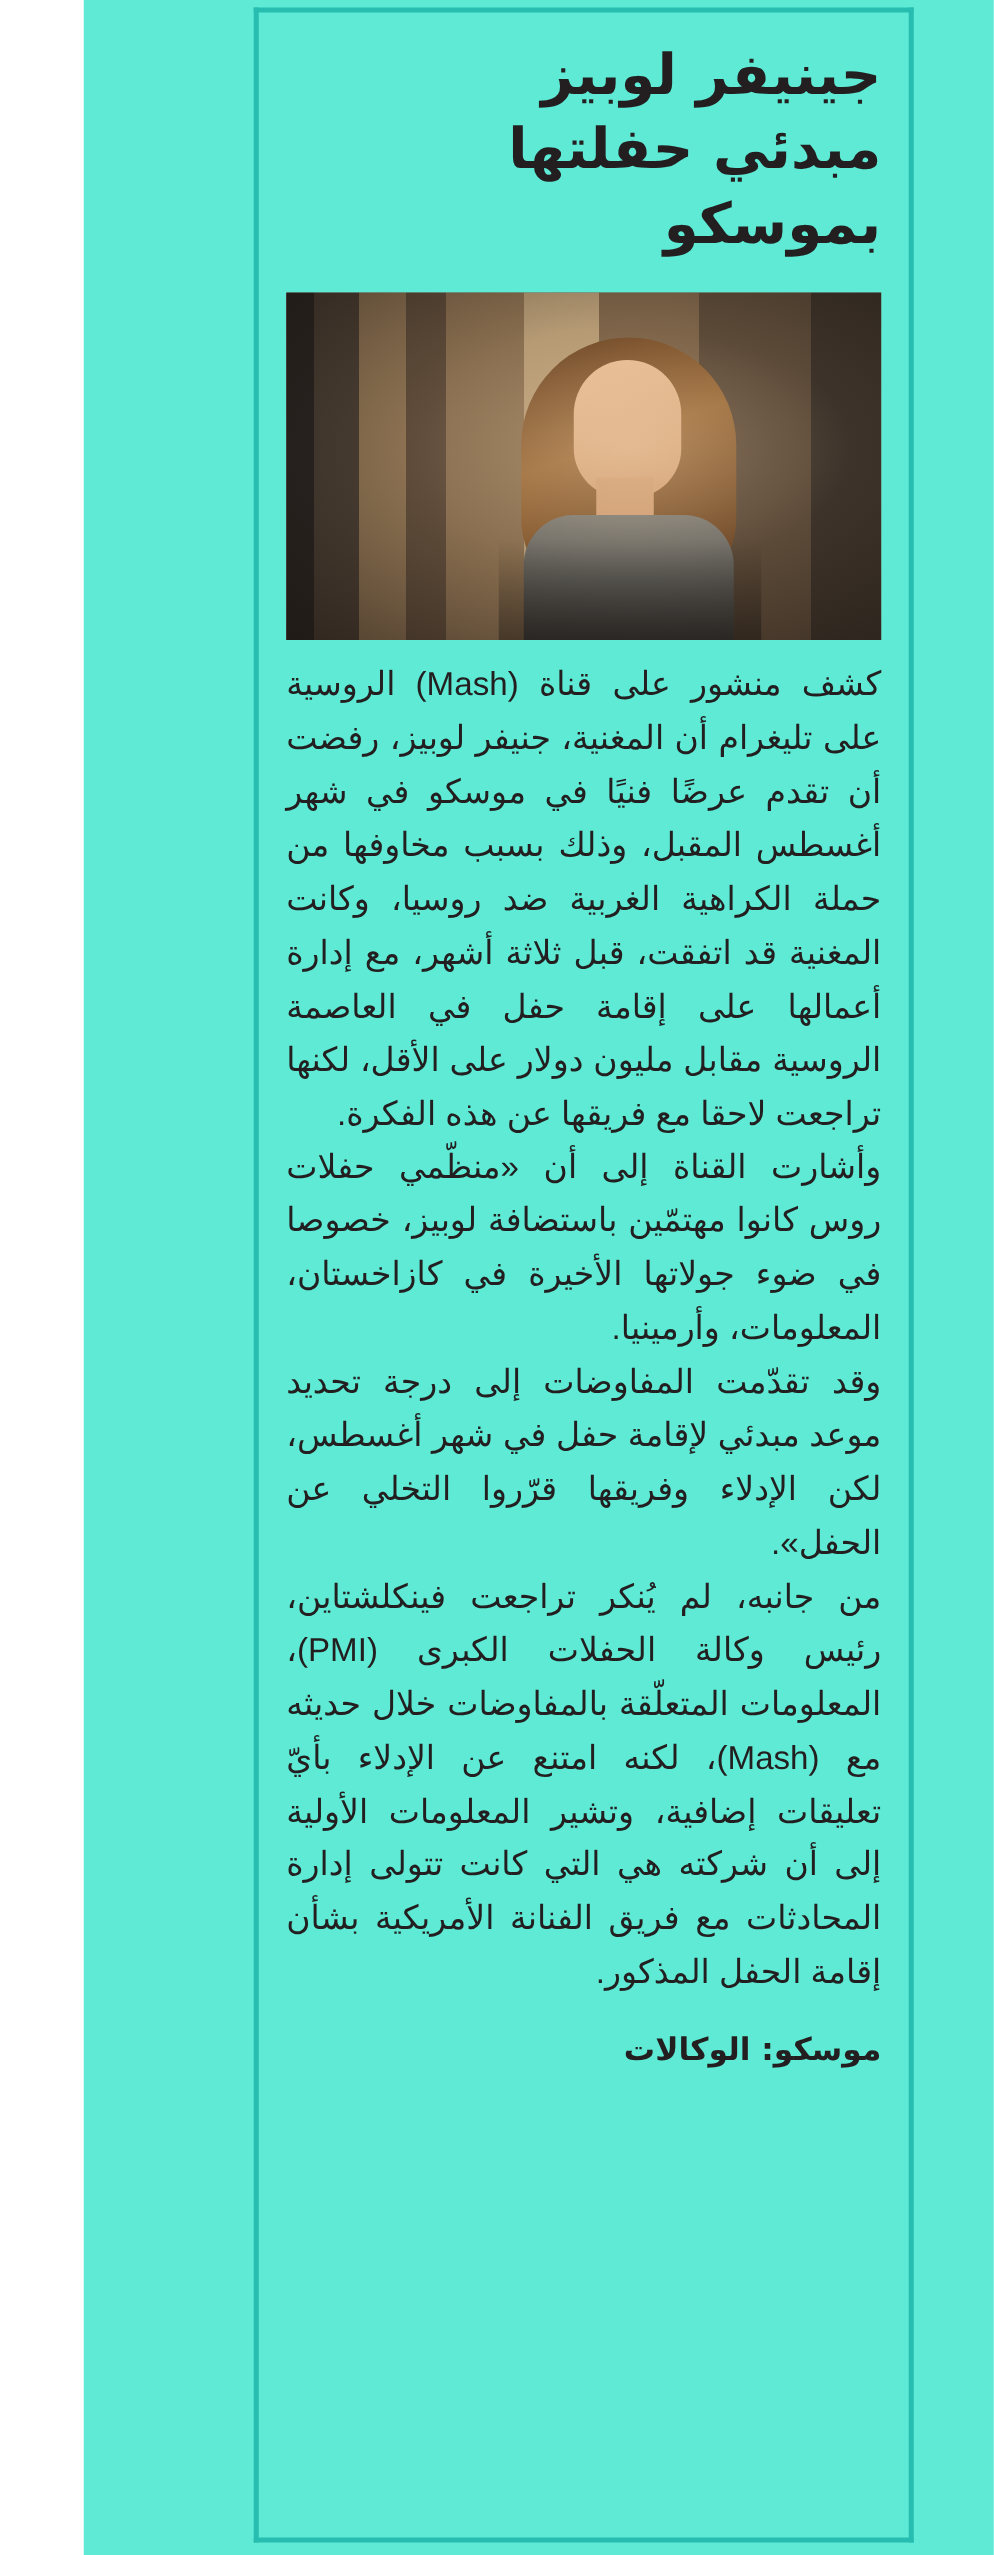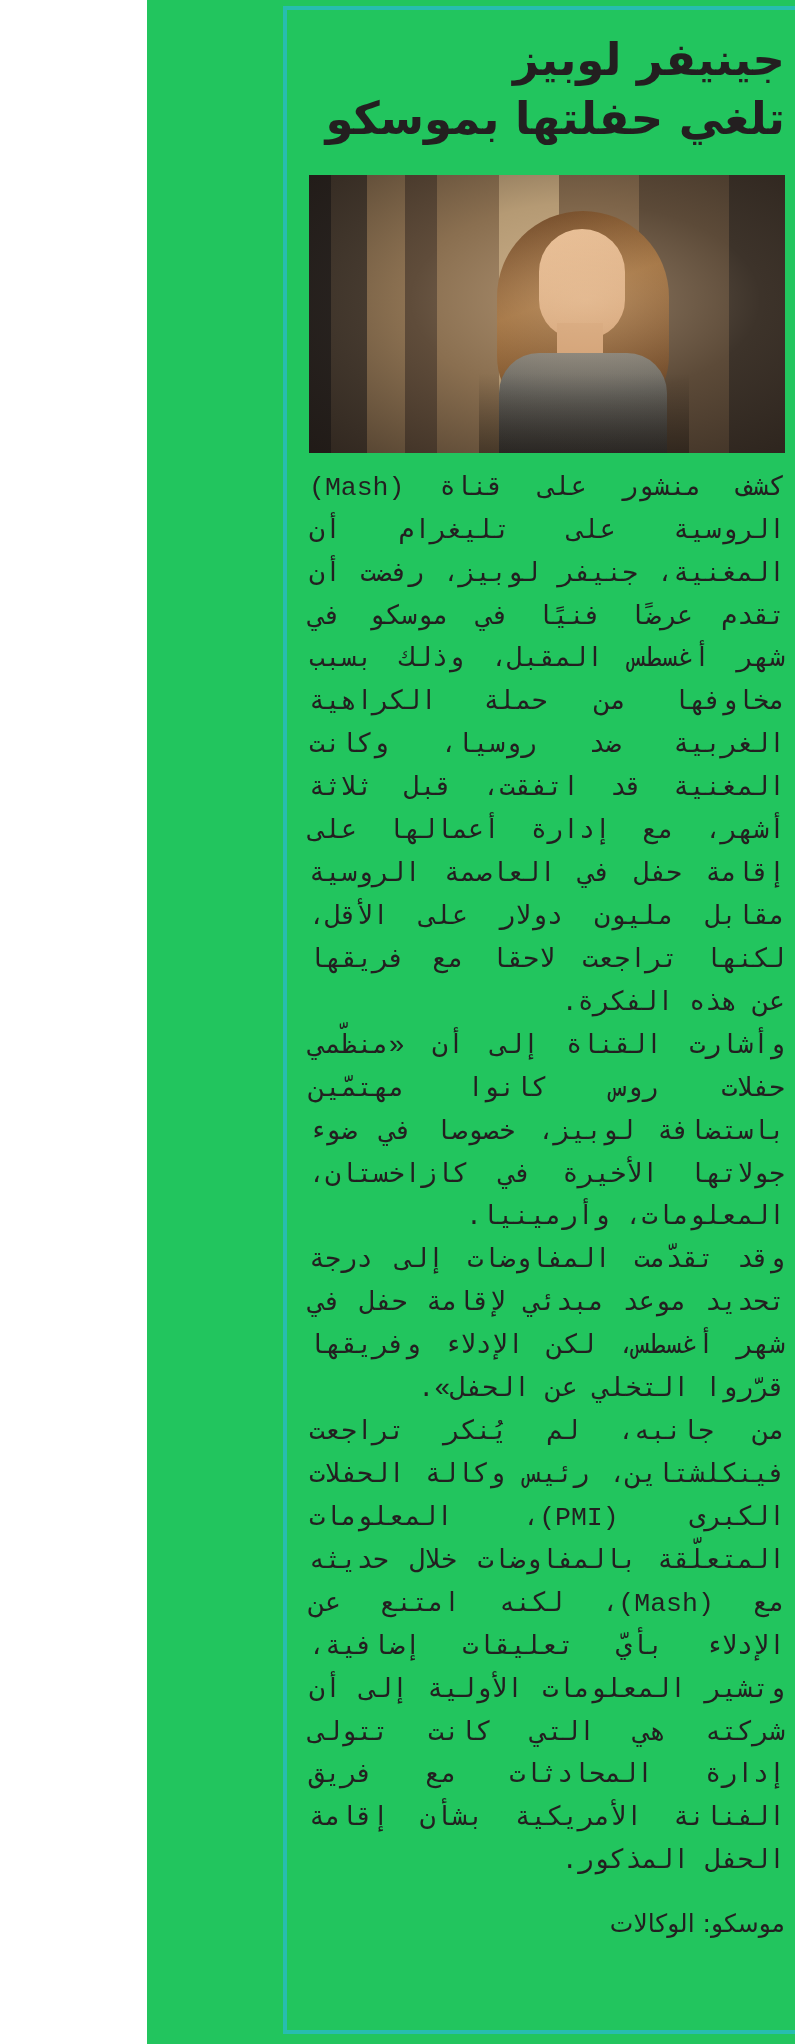--- a/index.html
+++ b/index.html
@@ -9,23 +9,23 @@
   }
   body {
     width: 795px;
     height: 2044px;
     font-family: "Liberation Sans", sans-serif;
     overflow: hidden;
   }
 
   .page {
     position: relative;
-    width: 648px;
+    width: 728px;
     height: 2044px;
-    background: #22c55e;
+    background: #5eead4;
     box-sizing: border-box;
     padding-left: 24px;
   }
 
   
   .rule-top {
     position: absolute;
     top: 6px;
     left: 136px;
     width: 528px;
@@ -153,58 +153,58 @@
   .shoulder-shadow {
     position: absolute;
     left: 0;
     top: 170px;
     width: 210px;
     height: 80px;
     background: linear-gradient(180deg, rgba(0,0,0,0.0), rgba(0,0,0,0.35));
   }
 
   .body-text {
-    font-family: Liberation Mono, monospace;
+    font-family: Liberation Sans, sans-serif;
     font-size: 26.5px;
     line-height: 1.62;
     color: #231f20;
     text-align: justify;
     text-justify: inter-word;
     direction: rtl;
   }
   .body-text p {
     margin: 0;
     padding: 0;
   }
 
   .credit {
     margin-top: 26px;
     font-family: "DejaVu Sans", sans-serif;
-    font-weight: normal;
+    font-weight: bold;
     font-size: 25px;
     color: #231f20;
     text-align: right;
     direction: rtl;
   }
 </style>
 </head>
 <body>
 
 <div class="page">
 
   <div class="rule-top"></div>
   <div class="rule-left"></div>
   <div class="rule-right"></div>
   <div class="rule-bottom"></div>
 
   <div class="column">
 
     <h1 class="headline">
       <span>جينيفر لوبيز</span><br>
-      <span>تلغي حفلتها بموسكو</span>
+      <span>مبدئي حفلتها بموسكو</span>
     </h1>
 
     <div class="photo-wrap">
       <div class="photo"></div>
       <div class="photo-figure">
         <div class="hair"></div>
         <div class="face"></div>
         <div class="neck"></div>
         <div class="dress"></div>
         <div class="shoulder-shadow"></div>

